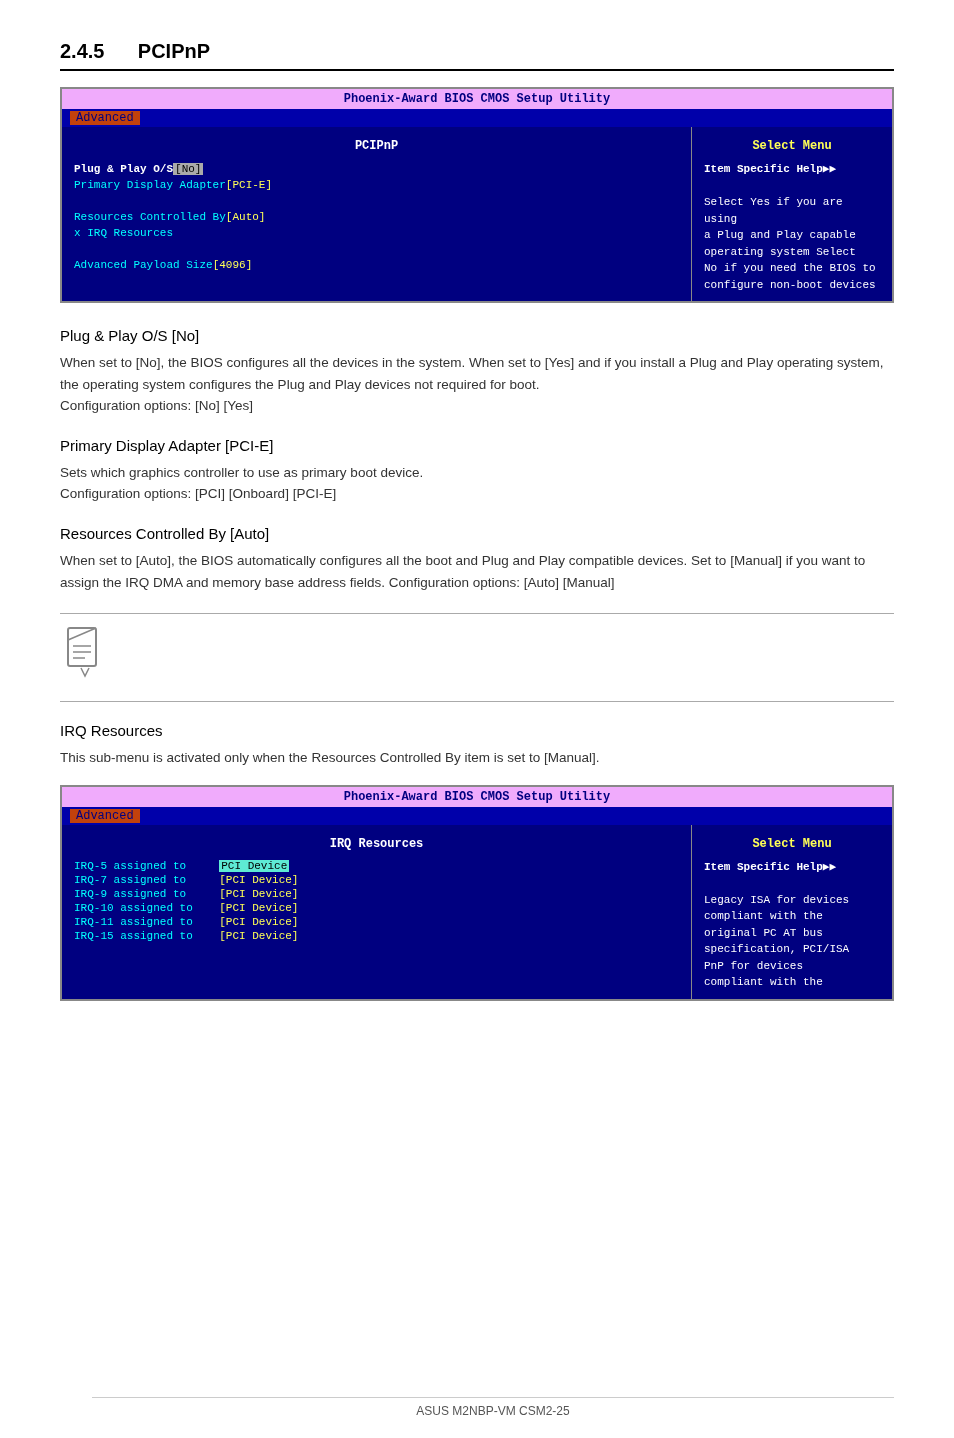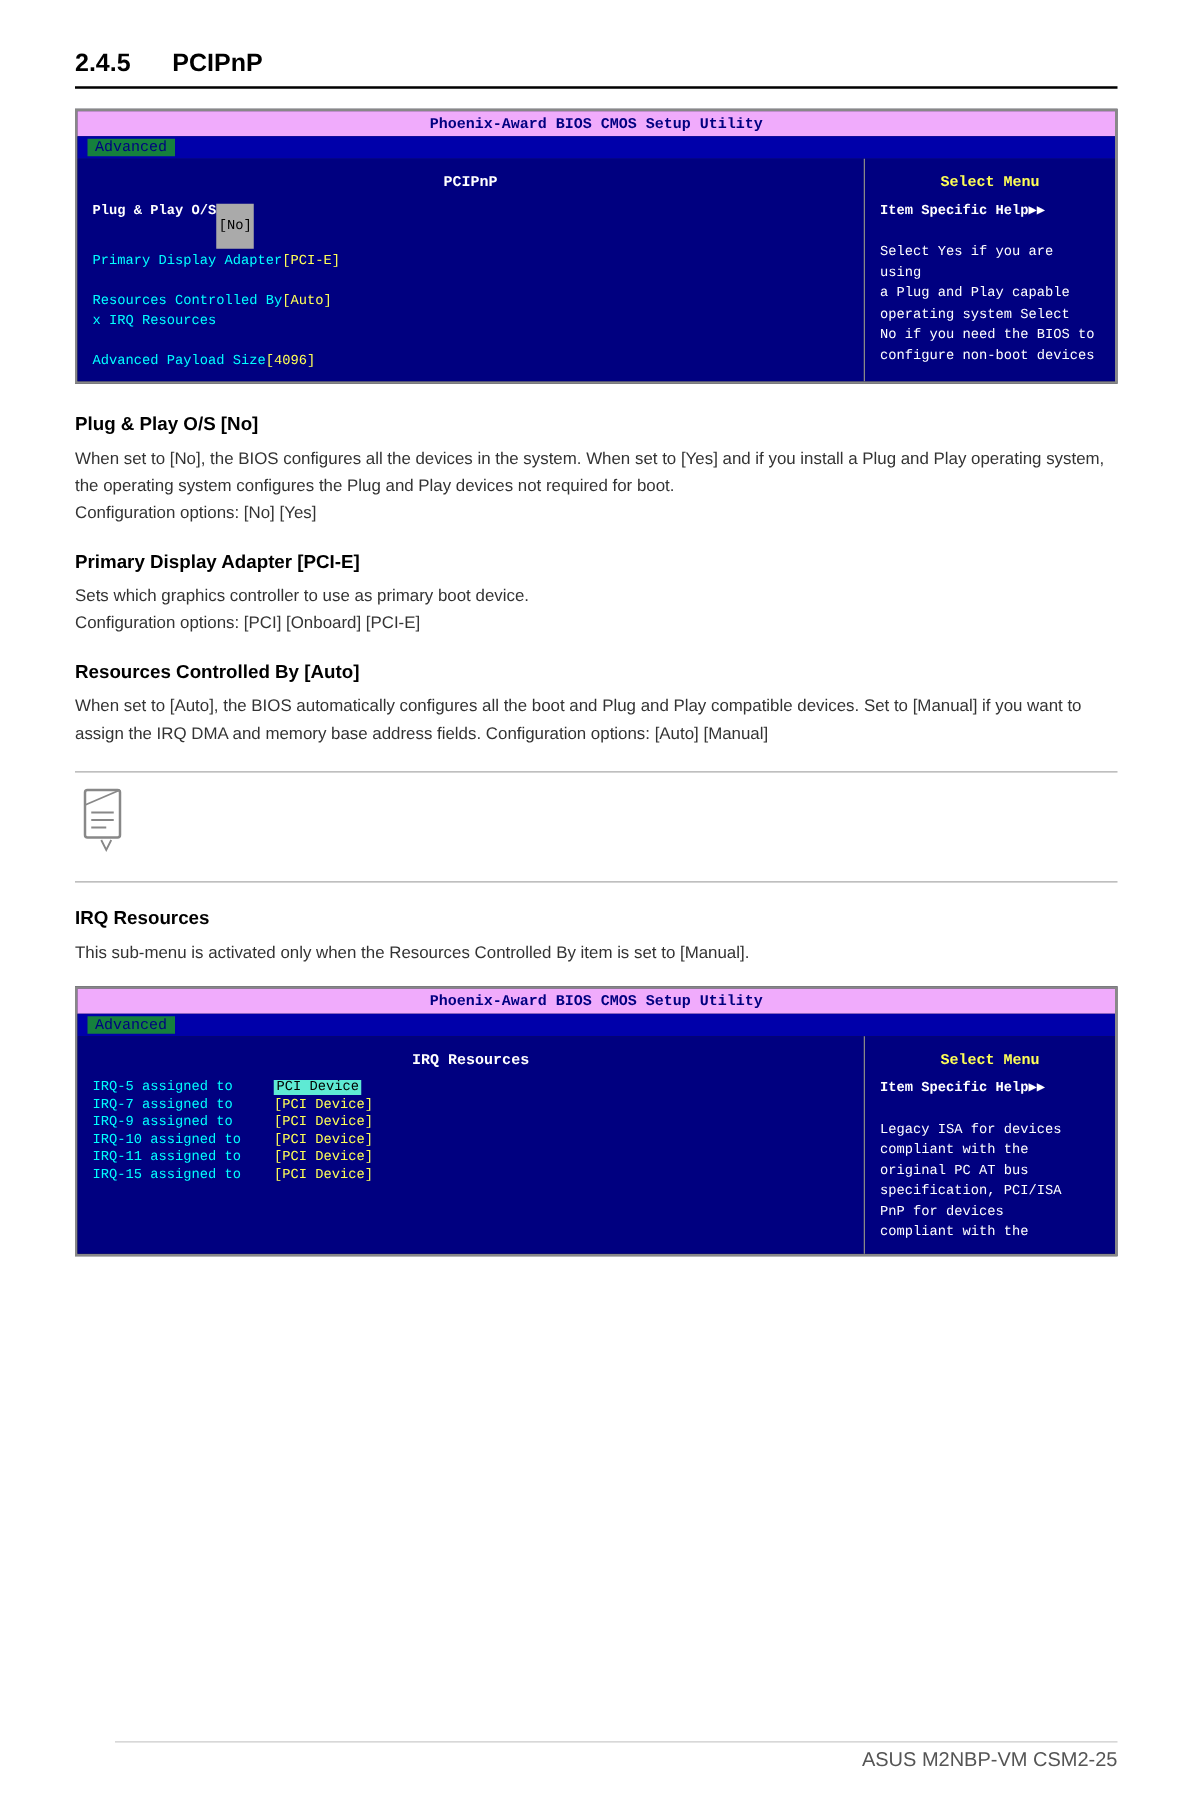--- a/index.html
+++ b/index.html
@@ -41,21 +41,21 @@
       font-family: 'Courier New', monospace;
       font-size: 12px;
     }
 
     .bios-menu-bar {
       background: #0000aa;
       color: #aaaaaa;
       padding: 2px 8px;
     }
     .bios-menu-bar span.active {
-      background: #15803d;
+      background: #c2410c;
       color: #000080;
       padding: 0 6px;
     }
 
     .bios-content {
       display: flex;
       background: #000080;
     }
 
     .bios-left {
@@ -99,33 +99,33 @@
     .bios-row .label.highlight {
       color: #ffffff;
       font-weight: bold;
     }
     .bios-row .value {
       color: #ffff55;
     }
     .bios-row .value.selected {
       background: #aaaaaa;
       color: #000000;
-      padding: 12px 2px;
+      padding: 0 2px;
     }
 
     .bios-help-text {
       color: #ffffff;
       font-size: 11px;
       line-height: 1.5;
     }
 
     
     .subsection-title {
       font-size: 15px;
-      font-weight: bold;
+      font-weight: normal;
       margin-top: 20px;
       margin-bottom: 8px;
     }
 
     .subsection-body {
       font-size: 13.5px;
       line-height: 1.6;
       color: #333;
       margin-bottom: 16px;
     }
@@ -155,22 +155,22 @@
       color: #333;
     }
 
     
     .page-footer {
       position: fixed;
       bottom: 20px;
       left: 60px;
       right: 60px;
       display: flex;
-      justify-content: flex-end;
-      font-size: 16px;
+      justify-content: center;
+      font-size: 12px;
       color: #555;
       border-top: 1px solid #ccc;
       padding-top: 6px;
       margin-left: 32px;
     }
 
     .bios-irq-row {
       padding: 1px 0;
       font-size: 11px;
       color: #00ffff;

